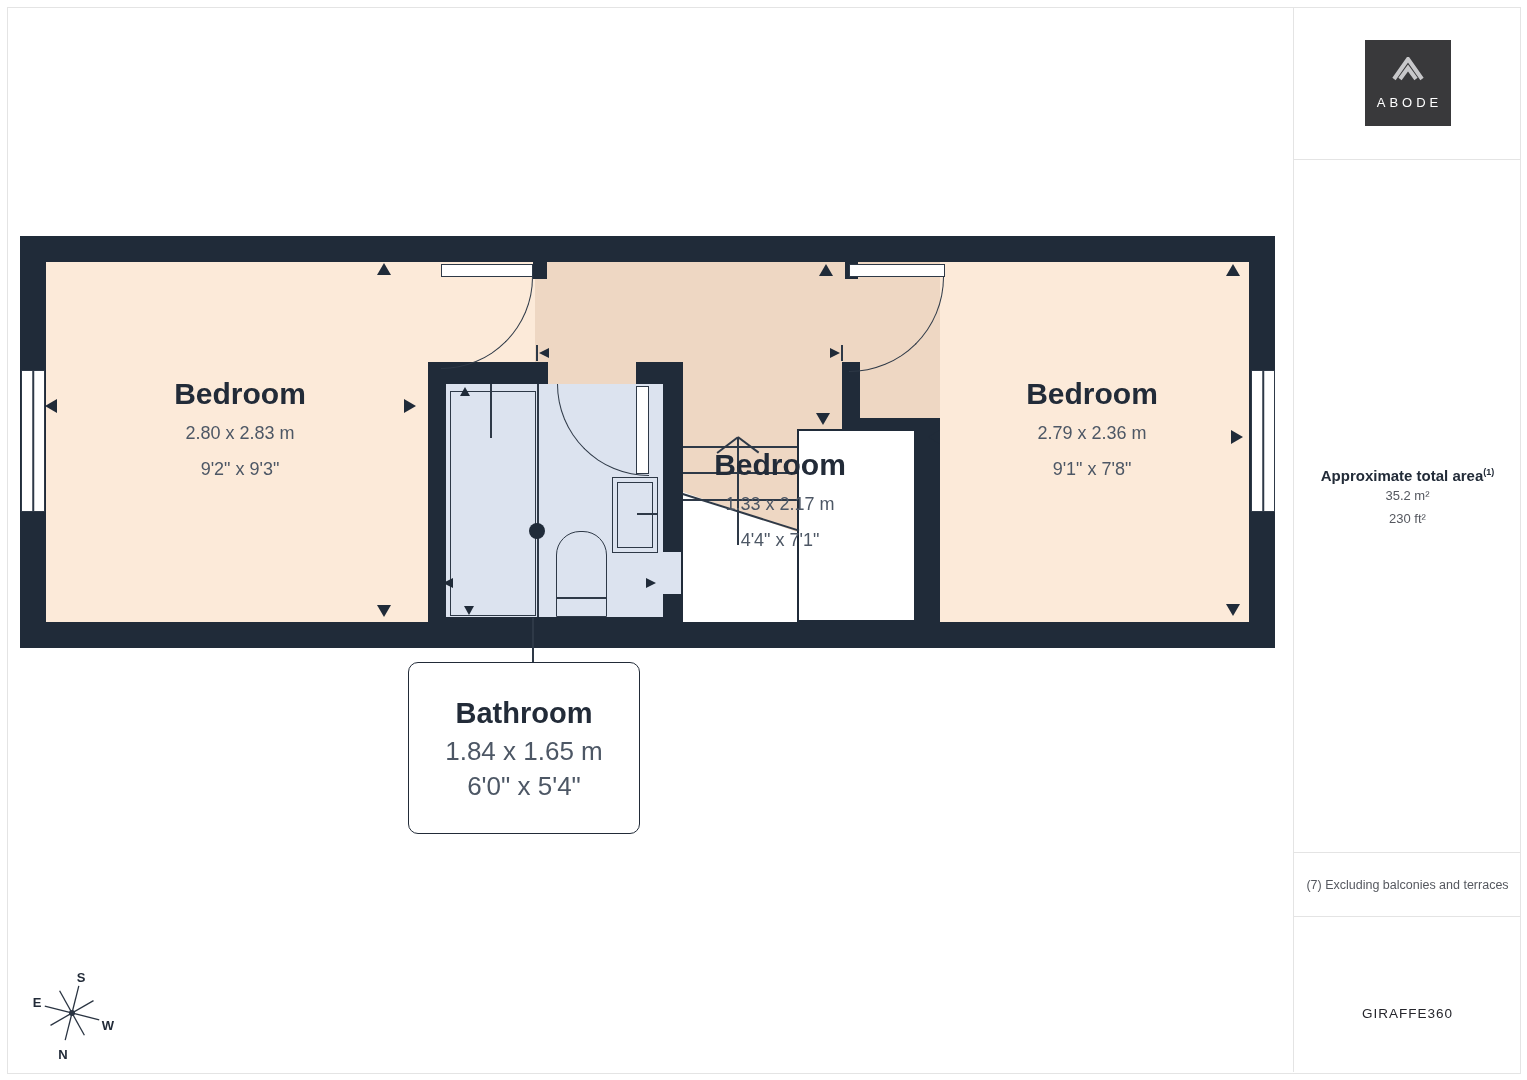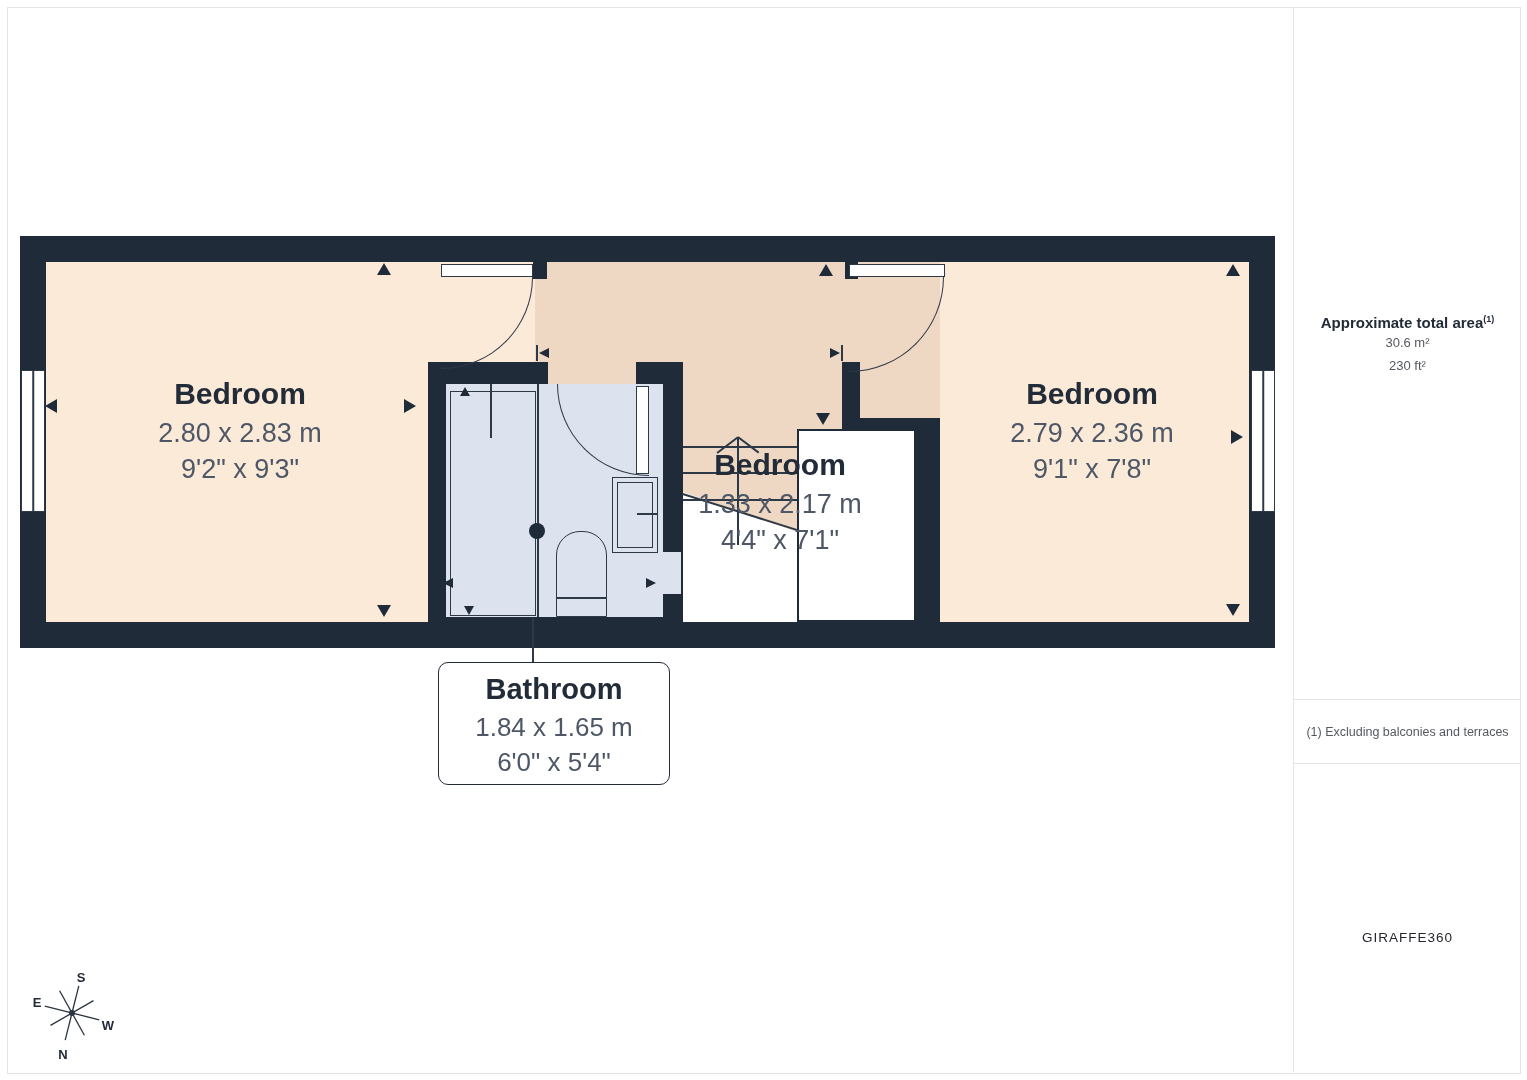--- a/index.html
+++ b/index.html
@@ -25,21 +25,21 @@
   .tri.up{border-left:7px solid transparent;border-right:7px solid transparent;border-bottom:12px solid var(--wall);}
   .tri.down{border-left:7px solid transparent;border-right:7px solid transparent;border-top:12px solid var(--wall);}
   .tri.left{border-top:7px solid transparent;border-bottom:7px solid transparent;border-right:12px solid var(--wall);}
   .tri.right{border-top:7px solid transparent;border-bottom:7px solid transparent;border-left:12px solid var(--wall);}
   .tri.sm.up{border-left-width:5px;border-right-width:5px;border-bottom-width:9px;}
   .tri.sm.down{border-left-width:5px;border-right-width:5px;border-top-width:9px;}
   .tri.sm.left{border-top-width:5px;border-bottom-width:5px;border-right-width:10px;}
   .tri.sm.right{border-top-width:5px;border-bottom-width:5px;border-left-width:10px;}
   .room-label{display:flex;flex-direction:column;align-items:center;text-align:center;z-index:30;}
   .room-label .rname{font-size:30px;font-weight:700;color:var(--label);line-height:42px;}
-  .room-label .rdim{font-size:27px;color:var(--dim);line-height:36px;}
+  .room-label .rdim{font-size:18px;color:var(--dim);line-height:36px;}
   #bathroom-callout{background:#fff;border:1.7px solid var(--label);border-radius:10px;box-sizing:border-box;
      display:flex;flex-direction:column;align-items:center;justify-content:center;z-index:25;}
   #bathroom-callout .rname{font-size:29px;line-height:42px;}
   #bathroom-callout .rdim{font-size:26px;line-height:35px;}
   
   #sidebar{position:absolute;left:1293px;top:7px;width:227px;height:1065px;border-left:1px solid var(--divider);
      display:flex;flex-direction:column;}
   .side-sec{box-sizing:border-box;border-bottom:1px solid var(--divider);display:flex;flex-direction:column;
      align-items:center;justify-content:center;text-align:center;}
   .side-sec:last-child{border-bottom:none;}
@@ -153,21 +153,21 @@
     <div class="rdim">2.79 x 2.36 m</div>
     <div class="rdim">9'1" x 7'8"</div>
   </div>
   <div class="abs room-label" style="left:630px;top:444px;width:300px">
     <div class="rname">Bedroom</div>
     <div class="rdim">1.33 x 2.17 m</div>
     <div class="rdim">4'4" x 7'1"</div>
   </div>
 
   <div class="abs line" style="left:532px;top:618px;width:1.7px;height:45px;z-index:24"></div>
-  <div class="abs" id="bathroom-callout" style="left:438px;top:662px;width:232px;height:123px">
+  <div class="abs" id="bathroom-callout" style="left:408px;top:662px;width:232px;height:172px">
     <div class="rname" style="font-weight:700;color:var(--label)">Bathroom</div>
     <div class="rdim" style="color:var(--dim)">1.84 x 1.65 m</div>
     <div class="rdim" style="color:var(--dim)">6'0" x 5'4"</div>
   </div>
 
   <svg class="abs" style="left:27px;top:966px" width="92" height="96" viewBox="0 0 92 96">
     <g stroke="#2a3442" stroke-width="1.3">
       <line x1="51.8" y1="19.8" x2="38.2" y2="74.2"></line>
       <line x1="72.2" y1="53.8" x2="17.8" y2="40.2"></line>
       <line x1="66.5" y1="34.6" x2="23.5" y2="59.4"></line>
@@ -175,27 +175,36 @@
     </g>
     <circle cx="45" cy="47" r="3" fill="#2a3442"></circle>
     <text x="54" y="16" font-size="13" font-weight="700" fill="#222b38" text-anchor="middle">S</text>
     <text x="10" y="41" font-size="13" font-weight="700" fill="#222b38" text-anchor="middle">E</text>
     <text x="81" y="64" font-size="13" font-weight="700" fill="#222b38" text-anchor="middle">W</text>
     <text x="36" y="93" font-size="13" font-weight="700" fill="#222b38" text-anchor="middle">N</text>
   </svg>
 
 
   <div id="sidebar">
+    <div class="side-sec" id="sec-logo">
+      <div id="logo-box">
+        <svg width="44" height="34" viewBox="0 0 44 34">
+          <path d="M8,22 L22,2 L36,22" fill="none" stroke="#c8c8ca" stroke-width="4"></path>
+          <path d="M14,22 L22,11 L30,22" fill="none" stroke="#c8c8ca" stroke-width="4"></path>
+        </svg>
+        <div id="logo-text">ABODE</div>
+      </div>
+    </div>
     <div class="side-sec" id="sec-area">
       <div style="margin-top:-16px">
         <div id="area-title"><span>Approximate total area</span><sup>(1)</sup></div>
-        <div class="area-val">30.6 m²</div>
+        <div class="area-val">35.2 m²</div>
         <div class="area-val">230 ft²</div>
       </div>
     </div>
     <div class="side-sec" id="sec-foot">
-      <div id="footnote-text">(1) Excluding balconies and terraces</div>
+      <div id="footnote-text">(7) Excluding balconies and terraces</div>
     </div>
     <div class="side-sec" id="sec-disc">
       <div id="brand-line"><span>GIRAFFE</span><span class="b">360</span></div>
     </div>
   </div>
 </div>
 
 </body></html>

